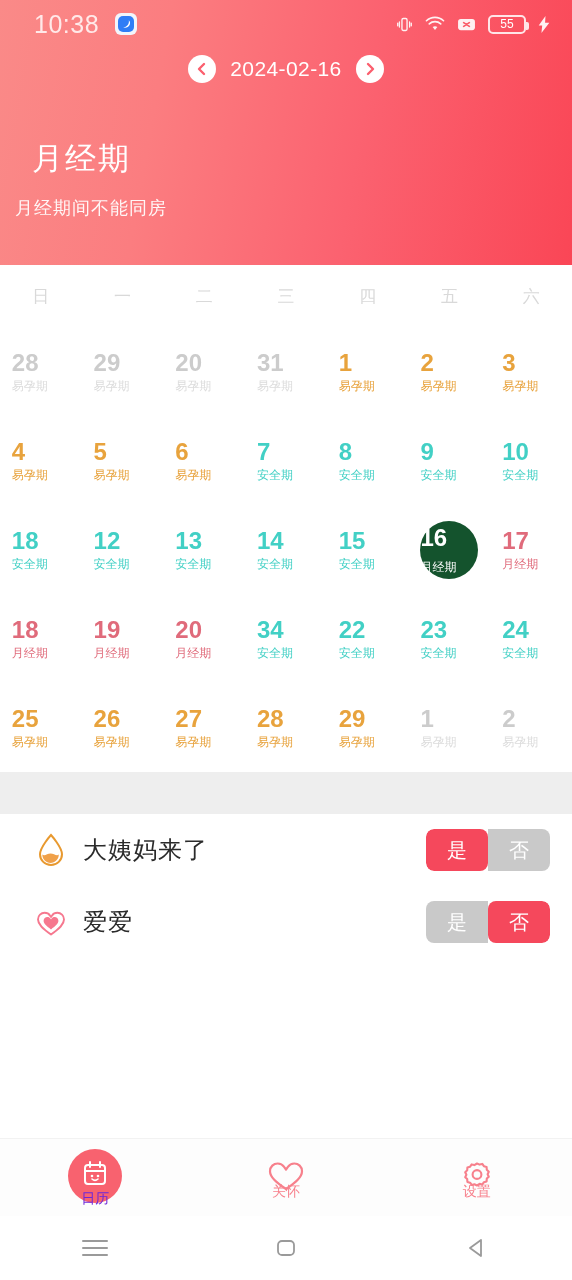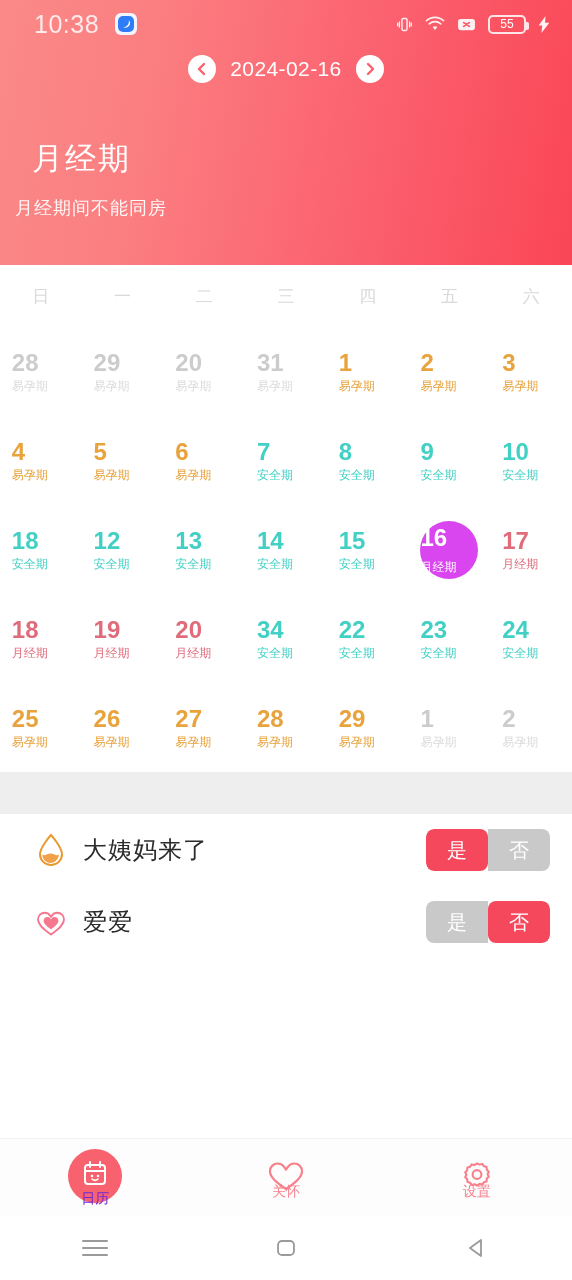--- a/index.html
+++ b/index.html
@@ -79,21 +79,21 @@
     display:flex; flex-direction:column; justify-content:center;
   }
   .cal-day { font-size:24px; font-weight:700; line-height:1.04; }
   .cal-tag { font-size:12px; margin-top:4px; line-height:1; }
 
   .c-orange .cal-day,.c-orange .cal-tag { color:#e8a33d; }
   .c-teal   .cal-day,.c-teal   .cal-tag { color:#42d0c5; }
   .c-pink   .cal-day,.c-pink   .cal-tag { color:#e06b7b; }
   .c-muted  .cal-day { color:#cccccc; }
   .c-muted  .cal-tag { color:#dcdcdc; }
-  .c-sel .cal-daywrap { background:#d946ef;gap:6px; }
+  .c-sel .cal-daywrap { background:#14532d;gap:6px; }
   .c-sel .cal-day,.c-sel .cal-tag { color:#ffffff; }
 
   
   .band { height:42px; background:#eeeeee; flex:0 0 auto; }
 
   
   .records { background:#ffffff; flex:1 1 auto; }
   .rec-row {
     height:72px; display:flex; align-items:center; padding:0 22px 0 29px;
   }

